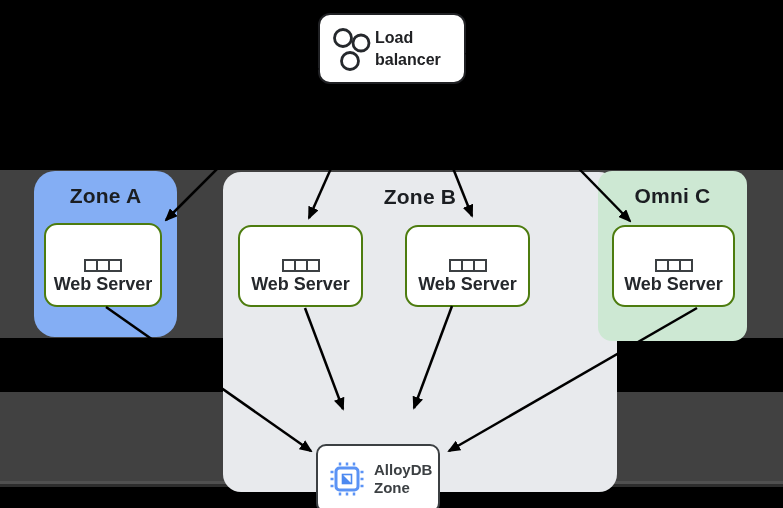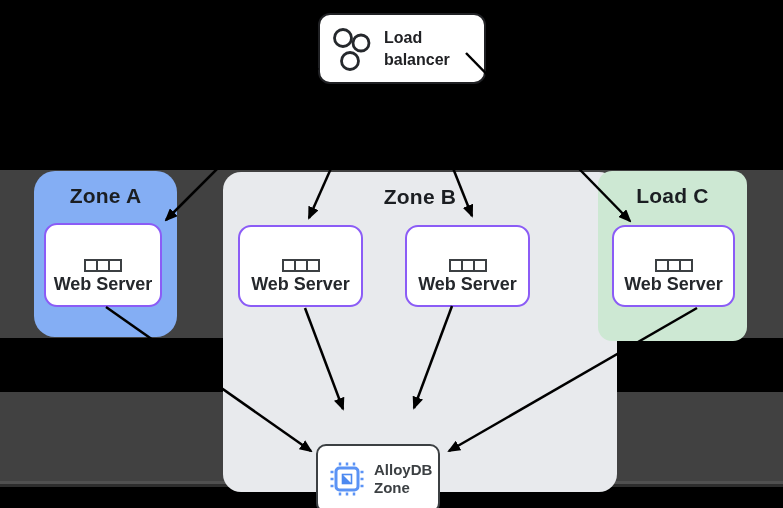--- a/index.html
+++ b/index.html
@@ -22,40 +22,40 @@
   .zoneA{left:34px;top:171px;width:143px;height:166px;}
   .zoneB{left:223px;top:172px;width:394px;height:320px;border-radius:18px;}
   .zoneC{left:598px;top:171px;width:149px;height:170px;}
   .zone-title{
     text-align:center;padding-top:13px;
     font-size:21px;font-weight:bold;color:#1b1e22;letter-spacing:.2px;
   }
 
   
   .ws{
-    position:absolute;background:#fff;border:2px solid #8b5cf6;border-radius:13px;
+    position:absolute;background:#fff;border:2px solid #4d7c0f;border-radius:13px;
     display:flex;flex-direction:column;align-items:center;justify-content:flex-end;
     gap:2px;padding-bottom:10px;box-sizing:border-box;z-index:2;
   }
   .wsA{left:10px;top:52px;width:118px;height:84px;}
   .wsB1{left:15px;top:53px;width:125px;height:82px;}
   .wsB2{left:182px;top:53px;width:125px;height:82px;}
   .wsC{left:14px;top:54px;width:123px;height:82px;}
   .ws-label{font-size:18px;font-weight:bold;color:#25282c;white-space:nowrap;}
   .server-icon{display:flex;}
   .server-icon span{
     width:10px;height:9px;background:#fff;border:2px solid #3c4043;display:block;
   }
   .server-icon span + span{margin-left:-2px;}
 
   
   .lb{
-    position:absolute;left:318px;top:13px;width:168px;height:71px;
+    position:absolute;left:318px;top:13px;width:148px;height:71px;
     background:#fff;border:2.5px solid #202124;border-radius:12px;
-    display:flex;align-items:center;gap:9px;padding-left:9px;box-sizing:border-box;z-index:2;
+    display:flex;align-items:center;padding-left:9px;box-sizing:border-box;z-index:2;
   }
   .lb-label{font-size:16px;font-weight:bold;color:#202124;line-height:1.35;width:80px;}
 
   
   .db{
     position:absolute;left:316px;top:415px;width:124px;height:69px;
     background:#fff;border:2px solid #3c4043;border-radius:10px;
     display:flex;align-items:center;gap:8px;padding-left:10px;box-sizing:border-box;z-index:2;margin-top:29px;
   }
   .db-label{font-size:15px;font-weight:bold;color:#3c4043;line-height:1.15;}
@@ -108,21 +108,21 @@
       <div class="server-icon">
           <span></span>
           <span></span>
           <span></span>
         </div>
       <div class="ws-label">Web Server</div>
     </div>
   </div>
 
   <div class="zone zoneC" style="background-color: rgb(205, 232, 211);">
-    <div class="zone-title">Load C</div>
+    <div class="zone-title">Omni C</div>
     <div class="ws wsC">
       <div class="server-icon">
           <span></span>
           <span></span>
           <span></span>
         </div>
       <div class="ws-label">Web Server</div>
     </div>
   </div>
 

